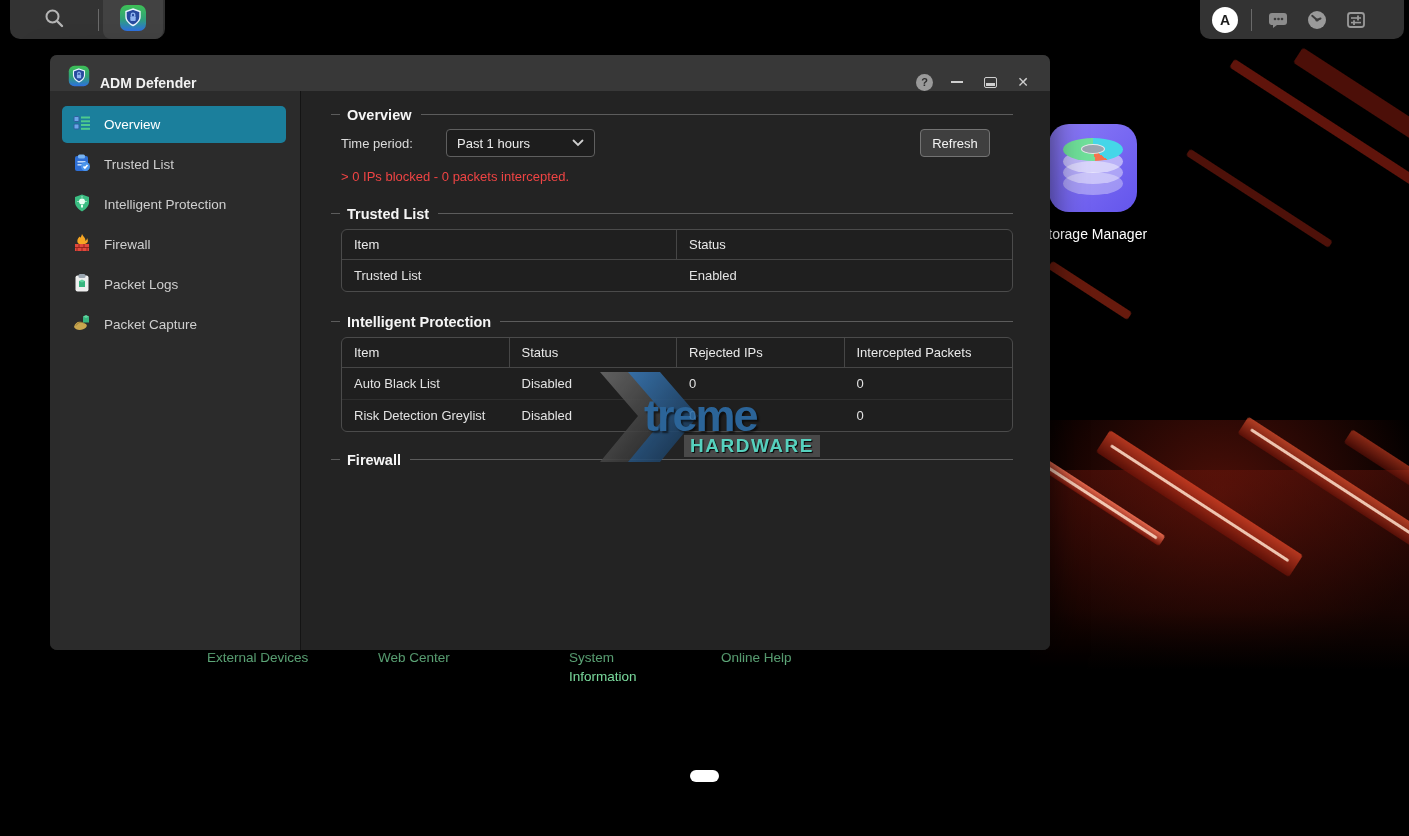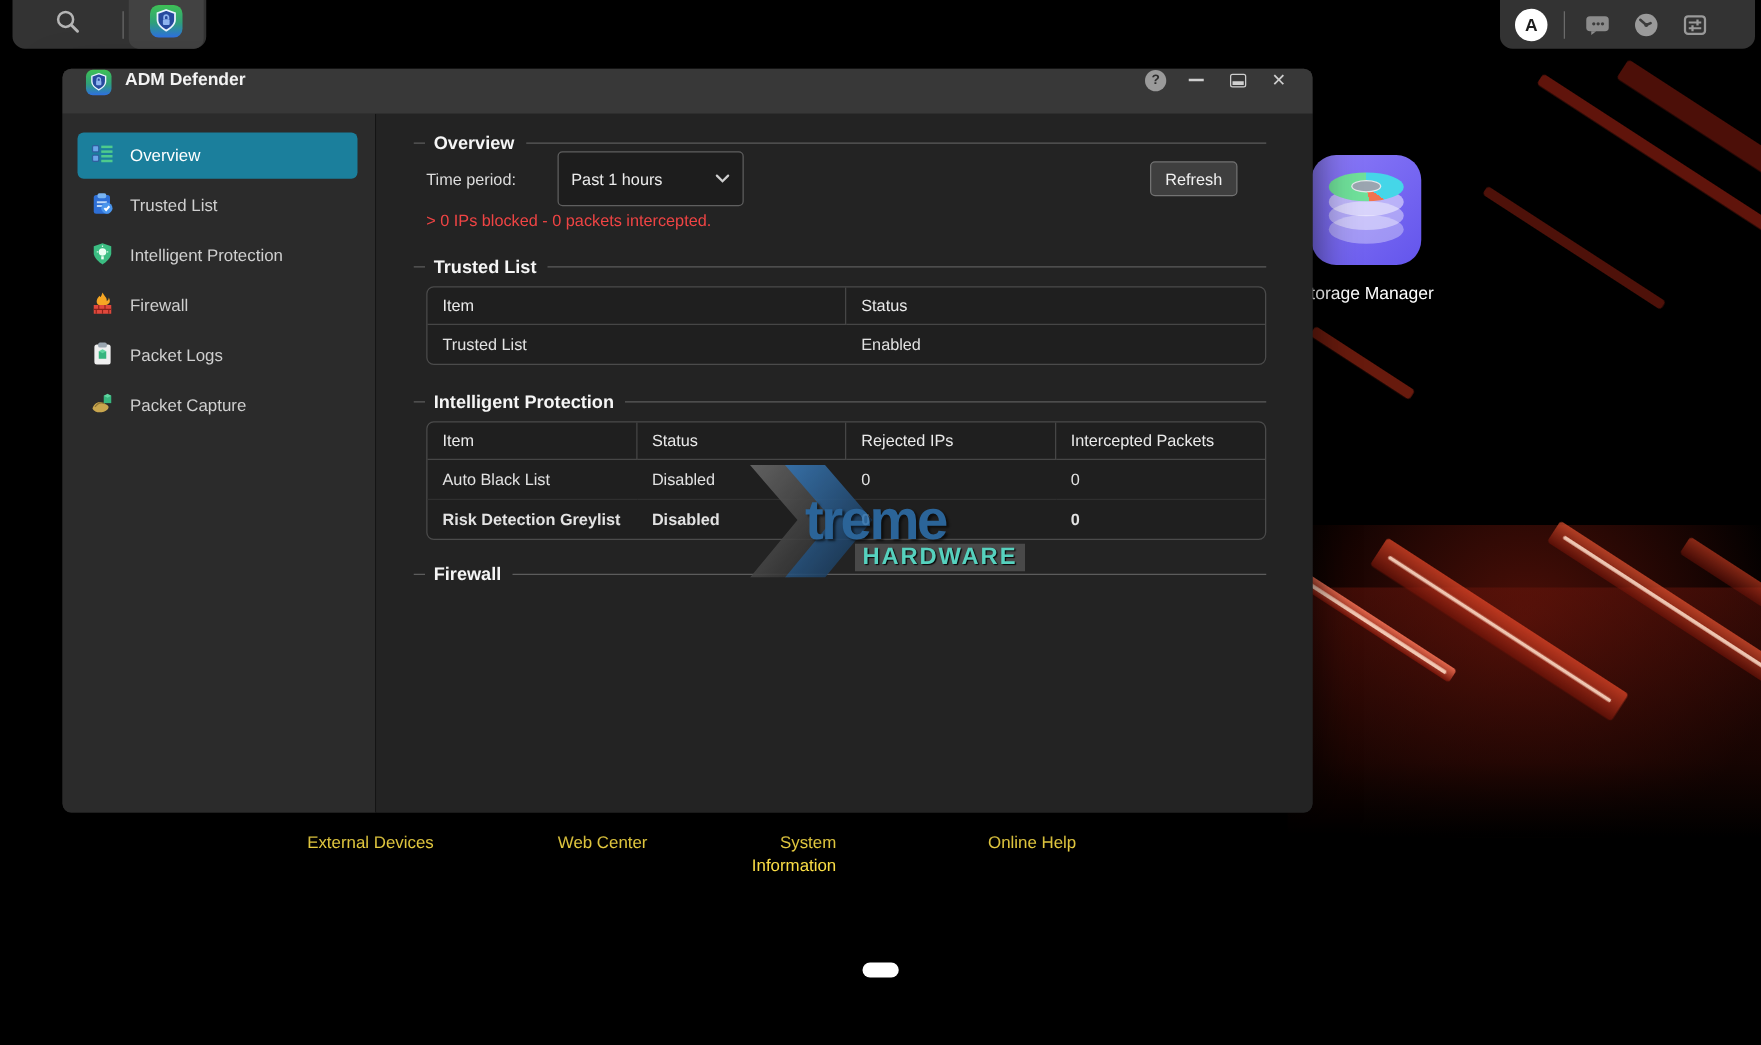--- a/index.html
+++ b/index.html
@@ -24,21 +24,21 @@
     display:flex; align-items:center; justify-content:center; cursor:pointer; }
   .tb-right { position:absolute; left:1200px; top:0; width:204px; height:39px; background:#333;
     border-radius:0 0 10px 10px; display:flex; align-items:center; padding:0 12px; gap:13px; }
   .avatar { width:26px; height:26px; border-radius:50%; background:#fff; color:#1d1d1d; font-weight:bold;
     font-size:14px; display:flex; align-items:center; justify-content:center; cursor:pointer; }
   .tb-icon { width:26px; height:26px; display:flex; align-items:center; justify-content:center; cursor:pointer; }
 
   
   .window { position:absolute; left:50px; top:55px; width:1000px; height:595px; border-radius:7px;
     background:#242424; box-shadow:0 10px 34px rgba(0,0,0,.65); z-index:10; }
-  .titlebar { height:36px; background:#383838; border-radius:7px 7px 0 0; display:flex; align-items:flex-start; padding:0 18px; }
+  .titlebar { height:36px; background:#383838; border-radius:7px 7px 0 0; display:flex; align-items:flex-end; padding:0 18px; }
   .titlebar .win-title { margin-left:10px; font-size:14px; font-weight:bold; color:#f2f2f2; }
   .win-controls { margin-left:auto; display:flex; align-items:center; gap:15px; }
   .wc { width:18px; height:18px; display:flex; align-items:center; justify-content:center; color:#cfcfcf; cursor:pointer; }
   .wc-help { width:17px; height:17px; border-radius:50%; background:#9a9a9a; color:#2d2d2d; font-size:11px; font-weight:bold; }
   .wc-min { }
   .wc-min .bar { width:12px; height:2px; background:#cfcfcf; }
   .wc-restore .box { width:13px; height:11px; border:1px solid #cfcfcf; border-radius:2px; position:relative; }
   .wc-restore .box::after { content:""; position:absolute; left:1px; right:1px; bottom:1px; height:3px; background:#cfcfcf; }
   .wc-close { font-size:14px; }
   .win-body { display:flex; height:559px; }
@@ -52,55 +52,55 @@
   .side-item svg { flex:0 0 auto; }
 
   
   .content { flex:1; background:#232323; padding:16px 37px 0 30px; border-radius:0 0 7px 0; }
   .sec { display:flex; align-items:center; font-size:14.5px; font-weight:bold; color:#f5f5f5; height:15px; }
   .sec::before { content:""; width:9px; height:1px; background:#5c5c5c; margin-right:7px; }
   .sec::after { content:""; flex:1; height:1px; background:#5c5c5c; margin-left:9px; }
 
   .time-row { display:flex; align-items:center; margin:7px 23px 0 10px; height:28px; }
   .time-label { width:105px; font-size:13px; color:#dcdcdc; }
-  .select { width:149px; height:44px; background:#1d1d1d; border:1px solid #5f5f5f; border-radius:4px;
+  .select { width:149px; height:28px; background:#1d1d1d; border:1px solid #5f5f5f; border-radius:4px;
     display:flex; align-items:center; padding:0 10px; font-size:13px; color:#ececec; cursor:pointer; }
   .select svg { margin-left:auto; }
   .btn { margin-left:auto; width:70px; height:28px; background:#3f3f3f; border:1px solid #737373;
     border-radius:4px; color:#f2f2f2; font-size:13px; font-family:"Liberation Sans", sans-serif; cursor:pointer; }
   .summary { margin:12px 0 0 10px; font-size:13px; color:#ef4444; }
 
   .sec-tl { margin-top:22px; } .sec-ip { margin-top:22px; } .sec-fw { margin-top:20px; }
   table { width:672px; margin:8px 0 0 10px; border-collapse:separate; border-spacing:0;
     border:1px solid #4b4b4b; border-radius:6px; background:#1f1f1f; table-layout:fixed;
     font-size:13px; color:#e2e2e2; }
   th { text-align:left; font-weight:normal; padding:7px 12px; border-bottom:1px solid #464646;
     border-right:1px solid #464646; color:#eaeaea; }
   th:last-child { border-right:none; }
   td { padding:8px 12px; }
-  tr.r + tr.r td { border-top:1px solid #2f2f2f;font-weight:bold; }
+  tr.r + tr.r td { border-top:1px solid #2f2f2f; }
 
   
   .shortcut { position:absolute; width:120px; text-align:center; cursor:pointer; }
   .tile { width:88px; height:88px; margin:0 auto; border-radius:20px; position:relative; overflow:hidden; }
   .tile-storage { background:linear-gradient(135deg,#8d7cf8,#6355ec); }
   .tile-snapshot { background:#f1f3f7; }
   .disk { position:absolute; left:14px; width:60px; height:23px; border-radius:50%; }
   .pie { position:absolute; left:14px; top:14px; width:60px; height:23px; border-radius:50%;
     background:conic-gradient(from 0deg, #45d6e8 0deg 125deg, #f2734e 125deg 168deg, #6fe09a 168deg 360deg); }
   .pie-center { position:absolute; left:32px; top:20px; width:24px; height:10px; border-radius:50%;
     background:#9ba5b0; border:1px solid rgba(255,255,255,.75); }
   .ring { position:absolute; left:27px; top:21px; width:34px; height:12px; border-radius:50%;
     border:1.5px solid rgba(255,255,255,.95); }
   .badge { position:absolute; left:46px; top:44px; width:30px; height:30px; border-radius:50%;
     background:#22bfa0; border:2px solid rgba(255,255,255,.9); display:flex; align-items:center; justify-content:center; }
   .shortcut-label { margin-top:14px; font-size:14px; color:#fff; text-shadow:0 1px 3px rgba(0,0,0,.95); }
 
-  .desk-label { position:absolute; top:664px; transform:translateX(-50%); color:#fde047; font-size:13.5px;
-    line-height:19px; text-align:right; text-shadow:0 1px 2px #000; cursor:pointer; }
+  .desk-label { position:absolute; top:648px; transform:translateX(-50%); color:#86efac; font-size:13.5px;
+    line-height:19px; text-align:left; text-shadow:0 1px 2px #000; cursor:pointer; }
   .pill { position:absolute; left:690px; top:770px; width:29px; height:12px; border-radius:6px; background:#fff; cursor:pointer; }
 
   
   .watermark { position:absolute; left:598px; top:372px; width:220px; height:90px; z-index:40;
     pointer-events:none; opacity:.88; }
   .wm-x { position:absolute; left:0; top:0; }
   .wm-text { position:absolute; left:46px; top:18px; font-size:45px; font-weight:bold; letter-spacing:-2px;
     color:#2d6ea9; text-shadow:2px 2px 2px rgba(0,0,0,.65); }
   .wm-sub { position:absolute; left:86px; top:63px; background:rgba(150,150,150,.38); color:#5eead4;
     font-size:19px; font-weight:bold; letter-spacing:1.5px; padding:0 6px; text-shadow:1px 1px 1px #000; }

